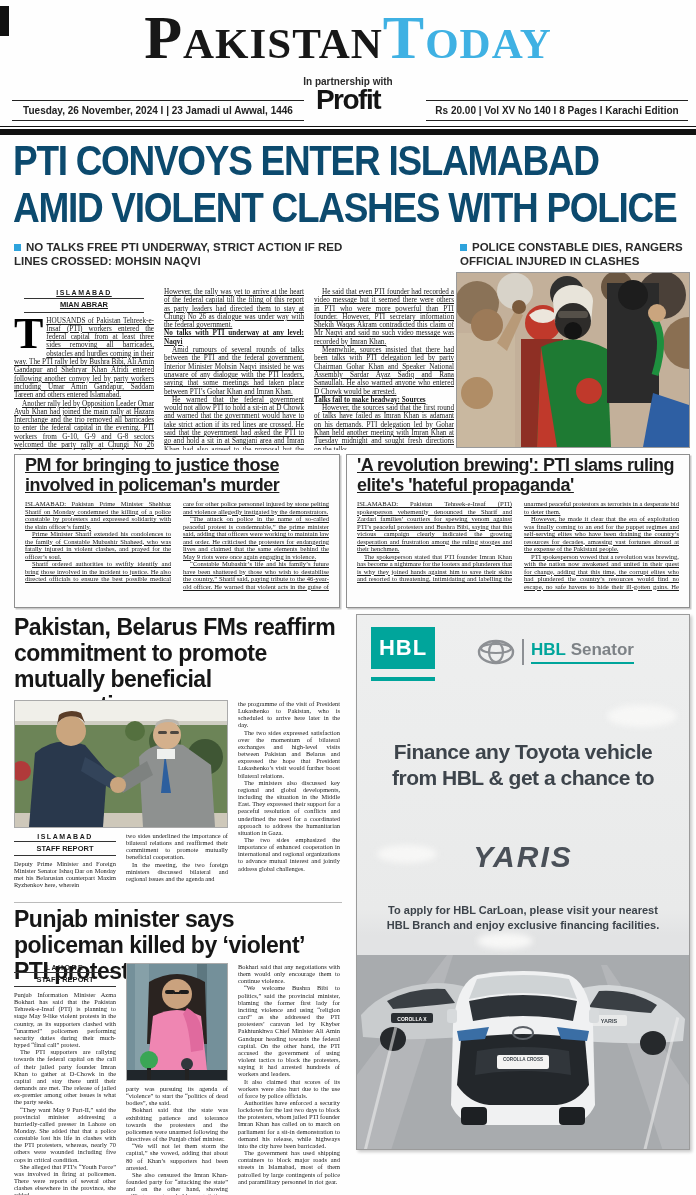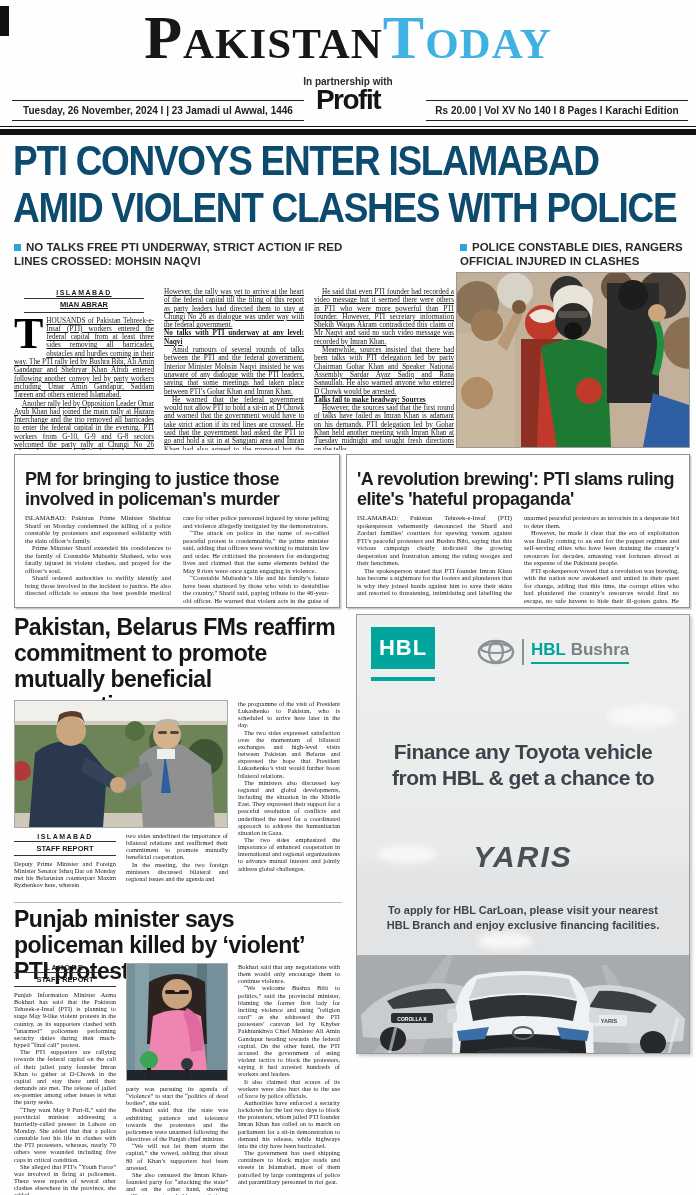--- a/index.html
+++ b/index.html
@@ -50,21 +50,21 @@
   .dropcap{float:left;font-size:44px;line-height:34px;font-weight:bold;color:#000;
       padding-right:3px;font-family:"Liberation Serif",serif;}
   .continued{text-align:right;font-family:"Liberation Sans",sans-serif;
       font-weight:bold;font-size:8px;margin-top:3px;}
   .continued .chev{color:#2ea3dc;font-weight:900;}
   .lead-photo{position:absolute;left:456px;top:272px;width:234px;height:176px;
       border:1px solid #999;box-sizing:border-box;overflow:hidden;}
   
   .box{position:absolute;top:454px;height:154px;border:1px solid #8f8f8f;
       box-shadow:1.5px 1.5px 0 #c9c9c9;background:#fdfdfd;box-sizing:border-box;
-      padding:14px 10px;overflow:hidden;}
+      padding:0 10px;overflow:hidden;text-decoration:underline;}
   .box1{left:14px;width:326px;}
   .box2{left:346px;width:344px;}
   .box h2{margin:0 0 5px;font-family:"Liberation Sans",sans-serif;font-size:18px;
       line-height:20px;letter-spacing:-0.5px;color:#1d1d1d;}
   .boxtext{column-count:2;column-gap:12px;font-size:6.6px;line-height:7.5px;height:92px;overflow:hidden;}
   .boxtext p{margin:0;text-indent:7px;}
   .boxtext p.noind{text-indent:0;}
   
   .story{position:absolute;left:14px;width:328px;}
   .belarus{top:614px;height:286px;overflow:hidden;}
@@ -78,21 +78,21 @@
   .bel-c1{left:0;top:246px;height:40px;}
   .bel-byline{position:absolute;left:0;top:218px;width:102px;}
   .bel-c2{left:112px;top:218px;height:68px;}
   .bel-c3{left:224px;top:86px;height:200px;}
   .pun-byline{position:absolute;left:0;top:60px;width:102px;}
   .pun-c1{left:0;top:88px;height:205px;}
   .pun-photo{position:absolute;left:112px;top:60px;width:102px;height:118px;overflow:hidden;border:1px solid #aaa;box-sizing:border-box;}
   .pun-c2{left:112px;top:182px;height:111px;}
   .pun-c3{left:224px;top:60px;height:233px;}
   
-  .ad{position:absolute;left:356px;top:614px;width:334px;height:440px;
+  .ad{position:absolute;left:356px;top:614px;width:334px;height:536px;
       background:linear-gradient(180deg,#eeefef 0%,#e9eaea 55%,#e2e3e4 60%);
       border:1px solid #9b9b9b;box-shadow:2px 2px 3px #c9c9c9;box-sizing:border-box;overflow:hidden;
       font-family:"Liberation Sans",sans-serif;padding-left:44px;}
   .hbl-logo{position:absolute;left:14px;top:12px;width:64px;height:42px;background:#00a59b;
       color:#fff;font-weight:900;font-size:22px;display:flex;align-items:center;justify-content:center;letter-spacing:1px;}
   .hbl-underline{position:absolute;left:14px;top:62px;width:64px;height:4px;background:#00a59b;}
   .carloan-lockup{position:absolute;left:120px;top:24px;display:flex;align-items:center;gap:7px;}
   .lockup-divider{width:2px;height:26px;background:#8d9094;}
   .carloan-text{font-size:17px;font-weight:bold;color:#7d8286;border-bottom:2px solid #00a59b;padding-bottom:2px;}
   .carloan-text .teal{color:#00a59b;font-weight:900;}
@@ -314,21 +314,21 @@
   <div class="ad">
     <div class="hbl-logo">HBL</div>
     <div class="hbl-underline"></div>
     <div class="carloan-lockup">
       <svg width="38" height="26" viewBox="0 0 38 26">
         <ellipse cx="19" cy="13" rx="17" ry="11" fill="none" stroke="#8d9094" stroke-width="2.4"></ellipse>
         <ellipse cx="19" cy="13" rx="7" ry="10" fill="none" stroke="#8d9094" stroke-width="2.2"></ellipse>
         <ellipse cx="19" cy="9.5" rx="15" ry="4.5" fill="none" stroke="#8d9094" stroke-width="2.2"></ellipse>
       </svg>
       <div class="lockup-divider"></div>
-      <div class="carloan-text"><span class="teal">HBL</span><span> Bushra</span></div>
+      <div class="carloan-text"><span class="teal">HBL</span><span> Senator</span></div>
     </div>
     <div class="cloud" style="left:250px;top:90px;width:70px;height:22px;"></div>
     <div class="cloud" style="left:20px;top:230px;width:60px;height:18px;"></div>
     <div class="cloud" style="left:120px;top:318px;width:56px;height:16px;"></div>
     <div class="ad-h" style="top:125px;">Finance any Toyota vehicle</div>
     <div class="ad-h" style="top:151px;">from HBL &amp; get a chance to</div>
     <div class="offer2">YARIS</div>
     <div class="cta">
       <div>To apply for HBL CarLoan, please visit your nearest</div>
       <div>HBL Branch and enjoy exclusive financing facilities.</div>

